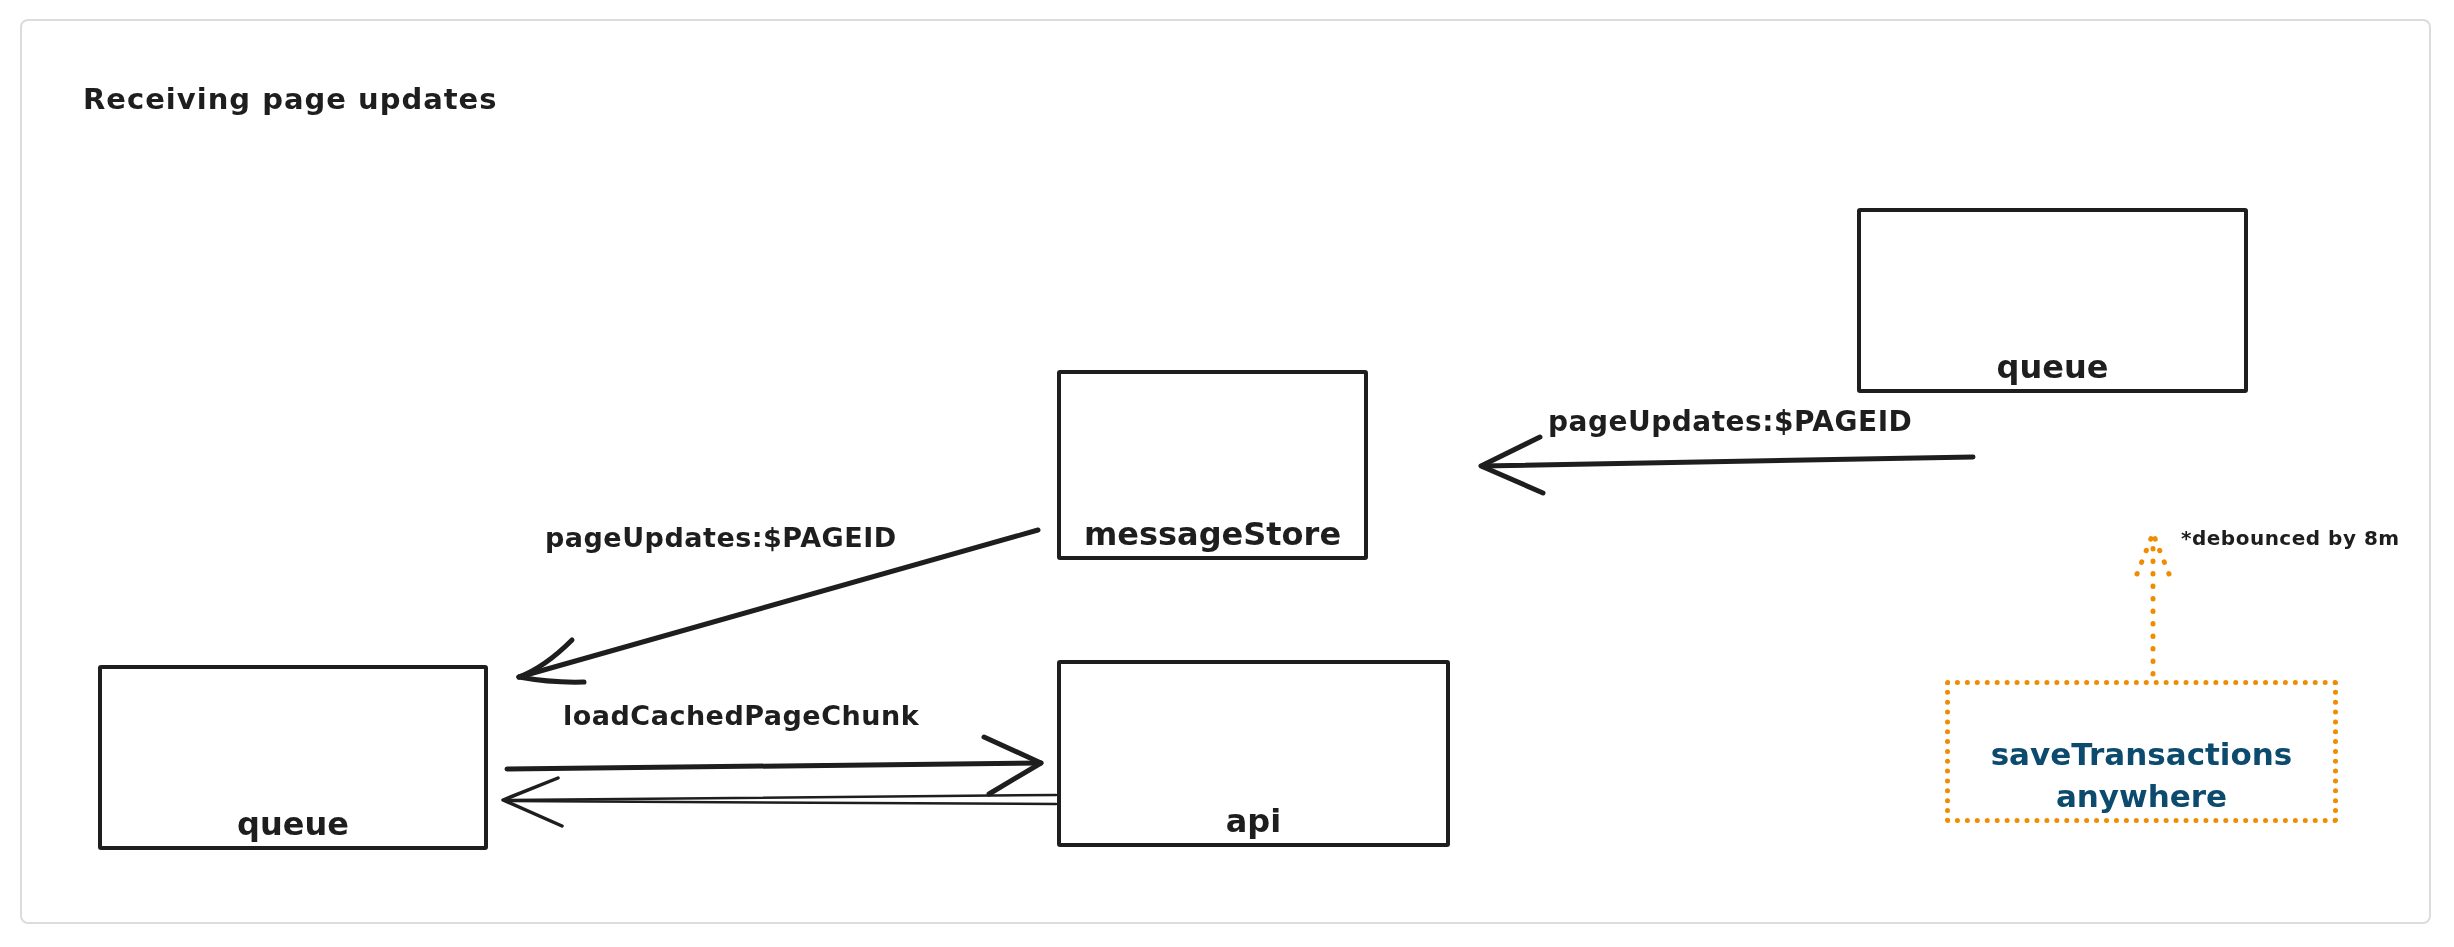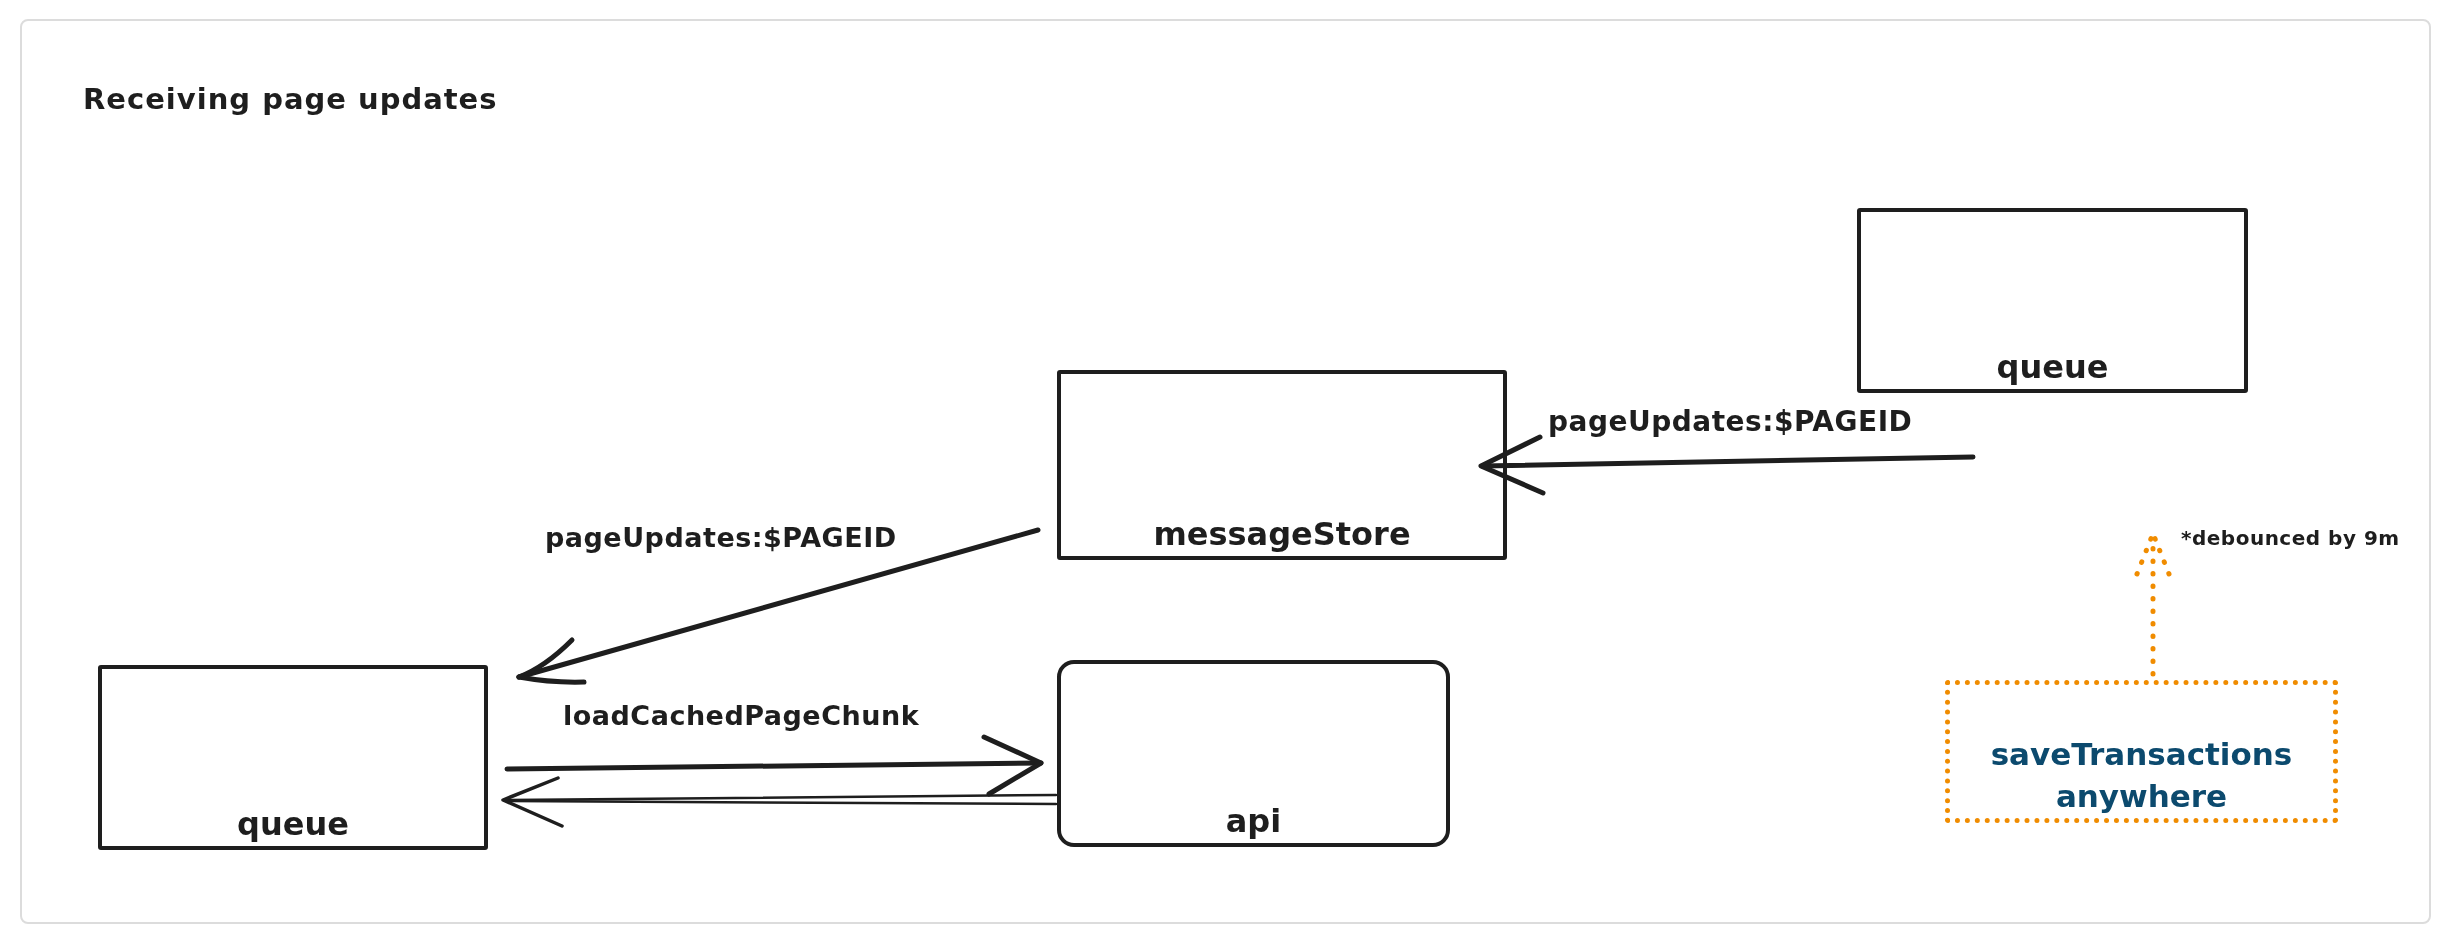--- a/index.html
+++ b/index.html
@@ -47,23 +47,23 @@
     background: #ffffff;
     border-radius: 3px;
     line-height: 1.35;
   }
   .node.solid   { border: 4px solid #1e1e1e; }
   .node.dotted  { border: 5px dotted #1e1e1e; }
   .node.dotted-orange { border: 5px dotted #f08c00; color: #0c4a6e; }
 
   .node-queue          { left: 1857px; top: 208px; width: 391px; height: 185px; font-size: 32px; z-index: 1; }
   .node-create-snapshot{ left: 2003px; top: 363px; width: 289px; height: 136px; font-size: 27px; z-index: 2; padding: 0 18px; }
-  .node-message-store  { left: 1057px; top: 370px; width: 450px; height: 190px; font-size: 32px; }
+  .node-message-store  { left: 1057px; top: 370px; width: 311px; height: 190px; font-size: 32px; }
   .node-client         { left: 98px;   top: 665px; width: 390px; height: 185px; font-size: 32px; }
-  .node-api            { left: 1057px; top: 660px; width: 393px; height: 187px; font-size: 32px; border-radius: 17px; }
+  .node-api            { left: 1057px; top: 660px; width: 393px; height: 187px; font-size: 32px; }
   .node-save-transactions { left: 1945px; top: 680px; width: 393px; height: 143px; font-size: 31px; padding: 0 20px; }
 
   .edge-label {
     position: absolute;
     font-weight: 600;
     white-space: nowrap;
     letter-spacing: 0.5px;
   }
   .label-task-to-store   { left: 1548px; top: 405px; width: 330px; text-align: center; font-size: 28px; }
   .label-store-to-client { left: 545px;  top: 522px; width: 300px; text-align: center; font-size: 27px; }
@@ -105,21 +105,21 @@
     <span>api</span>
   </div>
 
   <div class="node dotted-orange node-save-transactions">
     <span>saveTransactions anywhere</span>
   </div>
 
   <div class="edge-label label-task-to-store">pageUpdates:$PAGEID</div>
   <div class="edge-label label-store-to-client">pageUpdates:$PAGEID</div>
   <div class="edge-label label-client-to-api">loadCachedPageChunk</div>
-  <div class="edge-label debounce-note">*debounced by 9m</div>
+  <div class="edge-label debounce-note">*debounced by 8m</div>
 
   <svg class="arrows" viewBox="0 0 2454 947" xmlns="http://www.w3.org/2000/svg">
 
     <g stroke="#1e1e1e" stroke-width="5" fill="none" stroke-linecap="round" stroke-linejoin="round">
       <path d="M1973 457 L1482 466"></path>
       <path d="M1540 437 L1481 466 L1543 493"></path>
     </g>
 
     <g stroke="#1e1e1e" stroke-width="5" fill="none" stroke-linecap="round" stroke-linejoin="round">
       <path d="M1038 530 L519 677"></path>

